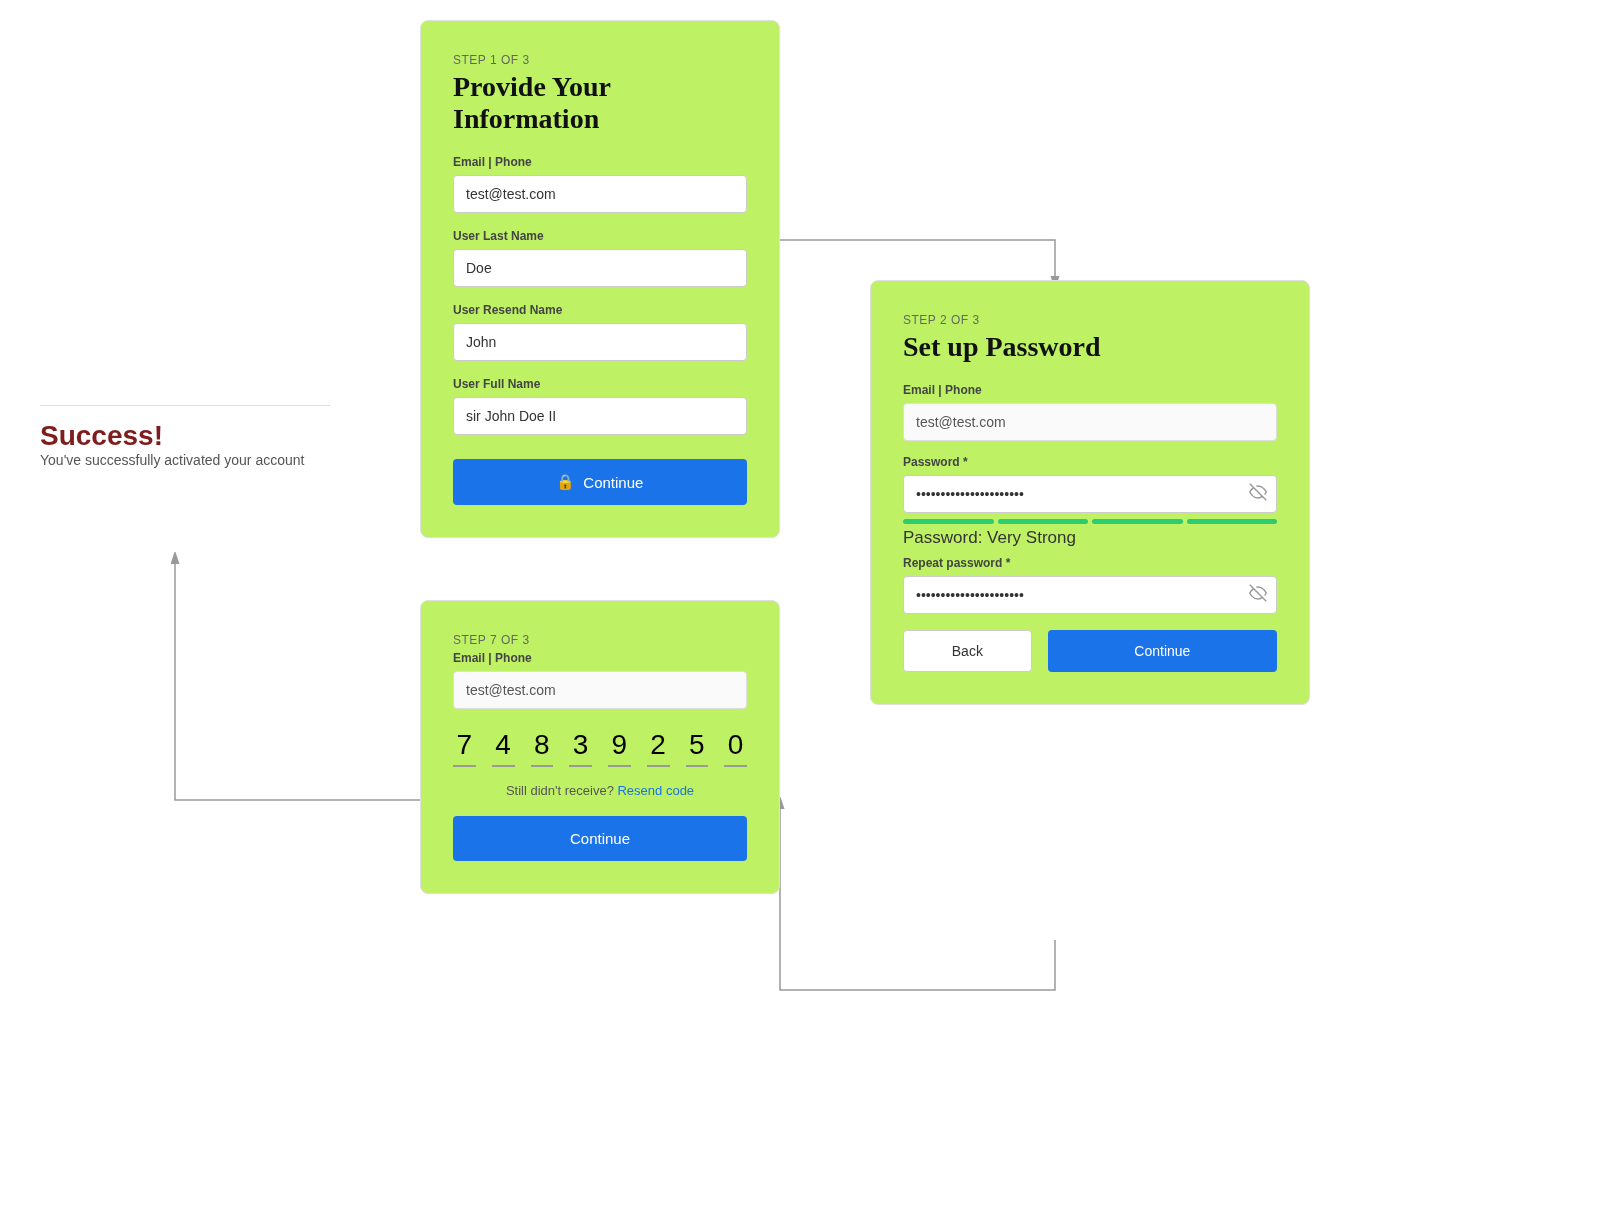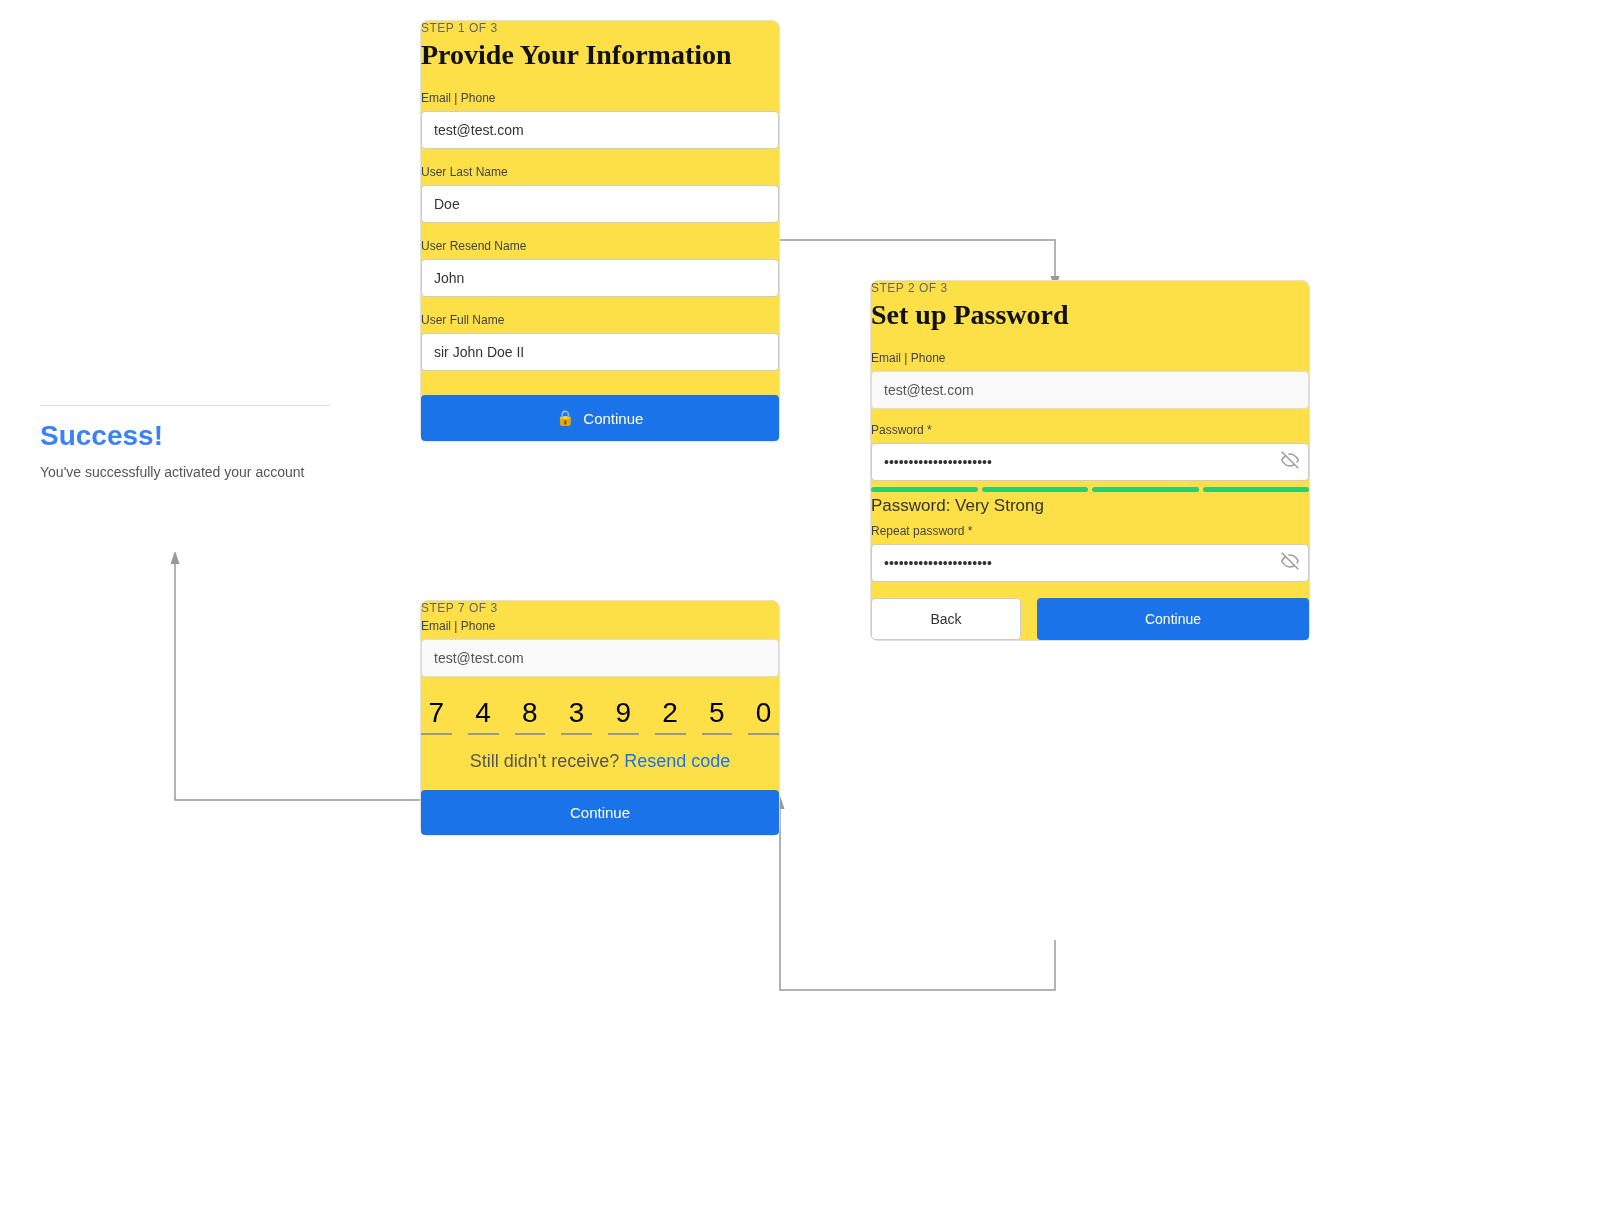--- a/index.html
+++ b/index.html
@@ -8,23 +8,24 @@
       background: #fff;
       width: 1615px;
       height: 1215px;
       position: relative;
       overflow: hidden;
     }
 
     
     .card {
       position: absolute;
-      background: #fde047;
+      background: #bef264;
       border: 1px solid #e0e0e0;
       border-radius: 8px;
+      padding: 32px;
     }
 
     .step-label {
       font-size: 12px;
       color: #666;
       margin-bottom: 4px;
       letter-spacing: 0.5px;
     }
 
     .card-title {
@@ -33,20 +34,21 @@
       color: #111;
       margin-bottom: 20px;
       font-family: Liberation Serif, serif;
     }
 
     .field-label {
       font-size: 12px;
       color: #444;
       margin-bottom: 6px;
       display: block;
+      font-weight: bold;
     }
 
     .input-field {
       width: 100%;
       border: 1px solid #ccc;
       border-radius: 4px;
       padding: 10px 12px;
       font-size: 14px;
       color: #333;
       outline: none;
@@ -167,43 +169,42 @@
       font-size: 28px;
       font-weight: 400;
       border-bottom: 2px solid #999;
       width: 36px;
       text-align: center;
       padding-bottom: 4px;
     }
 
     .resend-text {
       text-align: center;
-      font-size: 18px;
+      font-size: 13px;
       color: #555;
       margin-bottom: 18px;
     }
 
     .resend-link {
       color: #1a73e8;
       cursor: pointer;
       text-decoration: none;
     }
 
     
     .success-section {
       position: absolute;
       top: 420px;
       left: 40px;
     }
 
     .success-title {
       font-size: 28px;
       font-weight: 600;
-      color: #3b82f6;
-      margin-bottom: 12px;
+      color: #7f1d1d;
     }
 
     .success-desc {
       font-size: 14px;
       color: #555;
     }
 
     .divider-line {
       position: absolute;
       top: 405px;

